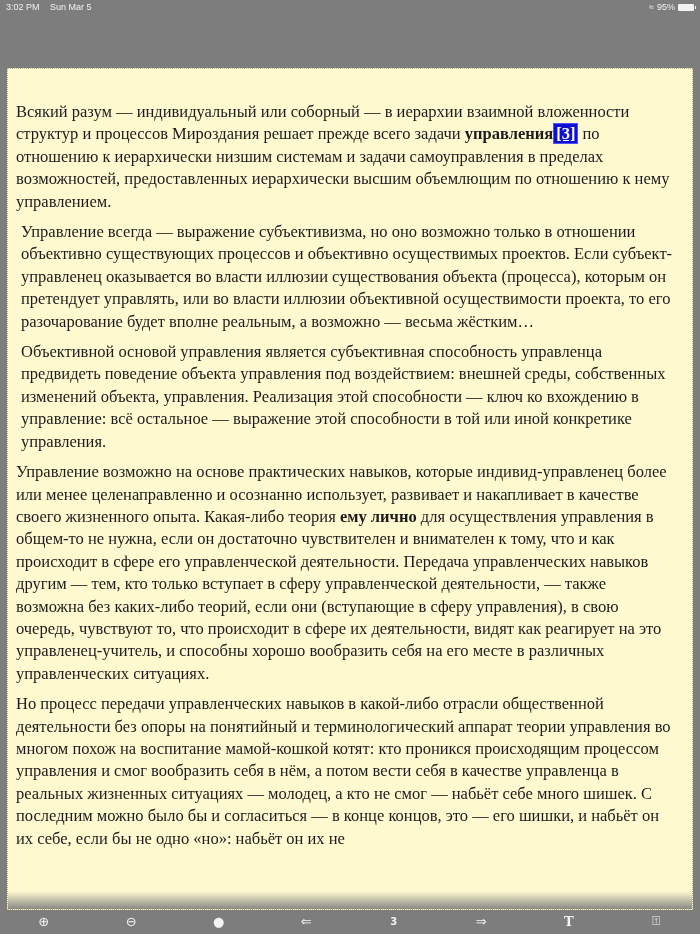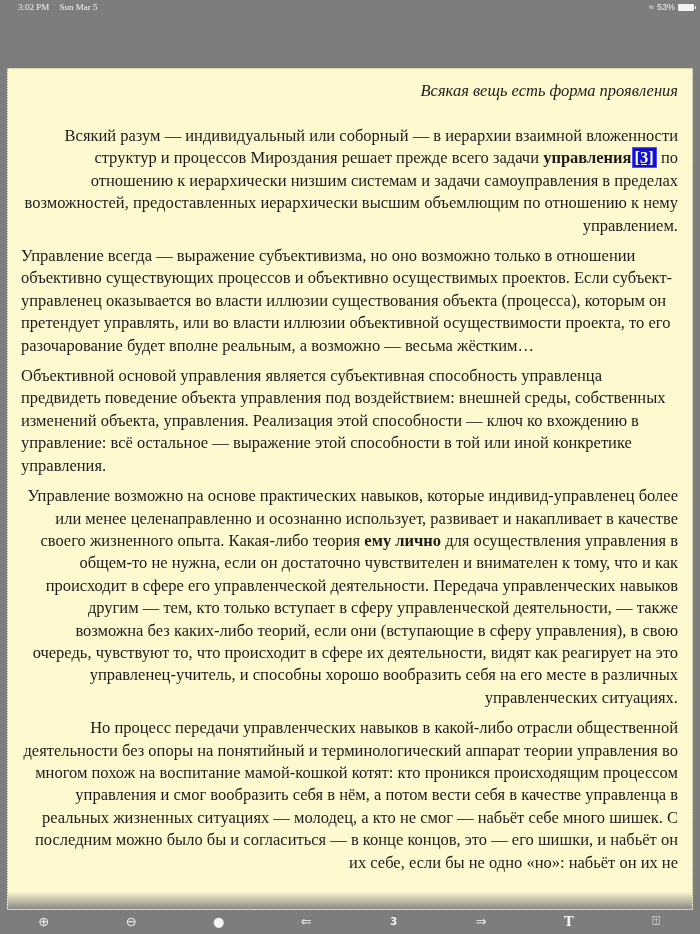--- a/index.html
+++ b/index.html
@@ -6,21 +6,21 @@
   body {
     width:700px; height:934px; overflow:hidden;
     background:#7d7d7d;
     font-family:"Liberation Serif", serif;
     position:relative;
   }
   .status-bar {
     position:absolute; top:0; left:0; right:0; height:16px;
     color:#f2f2f2; font-family:"Liberation Sans", sans-serif; font-size:9px;
   }
-  .status-left { position:absolute; left:18px; top:2px;font-family:Liberation Serif, serif; }
+  .status-left { position:absolute; left:6px; top:2px; }
   .status-left span { margin-right:8px; }
   .status-right { position:absolute; right:6px; top:2px; display:flex; align-items:center; gap:3px; }
   .battery {
     display:inline-block; width:16px; height:7px; background:#f2f2f2; border-radius:1px; position:relative;
   }
   .battery::after { content:""; position:absolute; right:-2px; top:2px; width:1px; height:3px; background:#f2f2f2; }
   .wifi { font-size:9px; }
 
   .title-bar {
     position:absolute; top:22px; left:7px; width:686px; height:44px;
@@ -40,21 +40,21 @@
     overflow:hidden;
     color:#1b1b1b;
   }
   .epigraph {
     text-align:right; font-style:italic; font-size:16.5px; line-height:24px;
     padding:10px 14px 0 0;
   }
   .epigraph .author { margin-top:1px; }
   .p { font-size:16.5px; line-height:22.4px; margin:0; }
   .indent { padding:0 14px 0 13px; }
-  .plain { padding:0 14px 0 8px;text-align:right; }
+  .plain { padding:0 14px 0 8px; }
   .gap { height:8px; }
   .fn {
     background:#1010d0; color:#fff; font-weight:bold; text-decoration:underline;
     padding:0 2px; border:1px solid #5050ff;
   }
   .fade {
     position:absolute; left:0; right:0; bottom:0; height:18px;
     background:linear-gradient(to bottom, rgba(125,125,125,0), rgba(125,125,125,0.9));
   }
   .toolbar {
@@ -68,33 +68,32 @@
 </head>
 <body>
 
 <div class="status-bar">
   <div class="status-left">
     <span>3:02 PM</span>
     <span>Sun Mar 5</span>
   </div>
   <div class="status-right">
     <span class="wifi">≈</span>
-    <span>53%</span>
+    <span>95%</span>
     <span class="battery"></span>
   </div>
 </div>
 
 <div class="title-bar">
   <span class="title-num">#3</span>
   <span>1. Достаточно общая теория управления: зачем это надо?</span>
 </div>
 
 <div class="page">
   <div class="epigraph">
-    <div>Всякая вещь есть форма проявления</div>
   </div>
   <div style="height:22px"></div>
   <p class="p plain"><span>Всякий разум — индивидуальный или соборный — в иерархии взаимной вложенности структур и процессов Мироздания решает прежде всего задачи </span><b>управления</b><span class="fn">[3]</span><span> по отношению к иерархически низшим системам и задачи самоуправления в пределах возможностей, предоставленных иерархически высшим объемлющим по отношению к нему управлением.</span></p>
   <div class="gap"></div>
   <p class="p indent">Управление всегда — выражение субъективизма, но оно возможно только в отношении объективно существующих процессов и объективно осуществимых проектов. Если субъект-управленец оказывается во власти иллюзии существования объекта (процесса), которым он претендует управлять, или во власти иллюзии объективной осуществимости проекта, то его разочарование будет вполне реальным, а возможно — весьма жёстким…</p>
   <div class="gap"></div>
   <p class="p indent">Объективной основой управления является субъективная способность управленца предвидеть поведение объекта управления под воздействием: внешней среды, собственных изменений объекта, управления. Реализация этой способности — ключ ко вхождению в управление: всё остальное — выражение этой способности в той или иной конкретике управления.</p>
   <div class="gap"></div>
   <p class="p plain"><span>Управление возможно на основе практических навыков, которые индивид-управленец более или менее целенаправленно и осознанно использует, развивает и накапливает в качестве своего жизненного опыта. Какая-либо теория </span><b>ему лично</b><span> для осуществления управления в общем-то не нужна, если он достаточно чувствителен и внимателен к тому, что и как происходит в сфере его управленческой деятельности. Передача управленческих навыков другим — тем, кто только вступает в сферу управленческой деятельности, — также возможна без каких-либо теорий, если они (вступающие в сферу управления), в свою очередь, чувствуют то, что происходит в сфере их деятельности, видят как реагирует на это управленец-учитель, и способны хорошо вообразить себя на его месте в различных управленческих ситуациях.</span></p>
   <div class="gap"></div>

